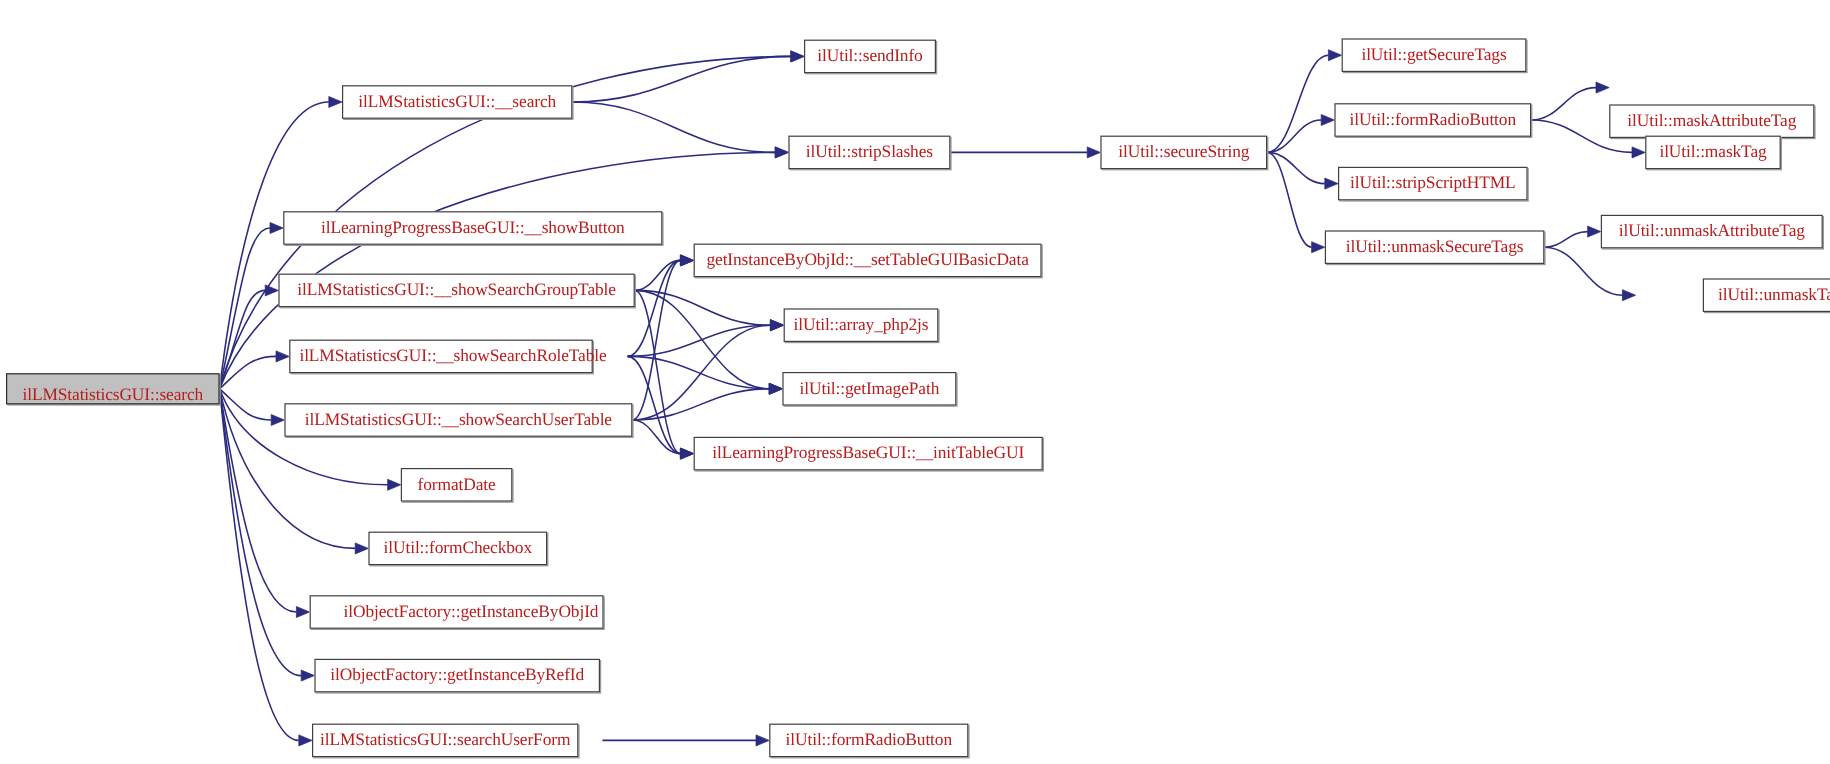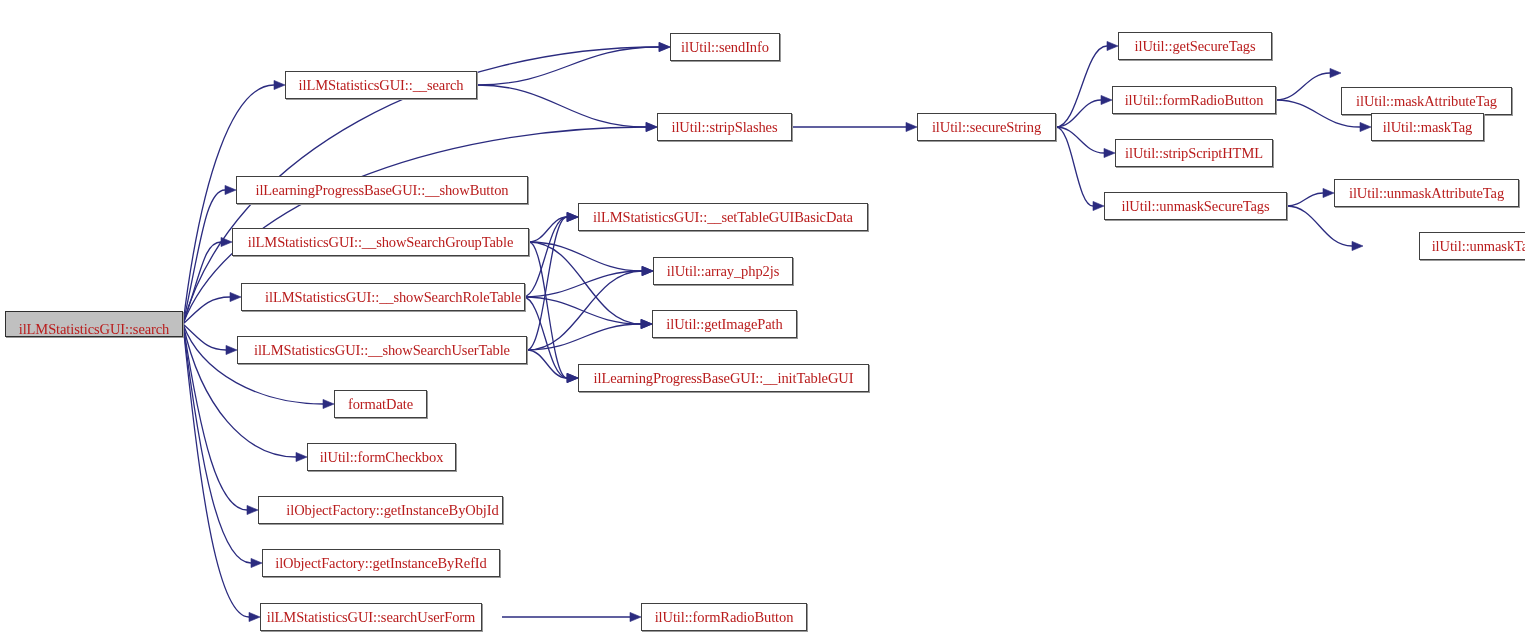--- a/index.html
+++ b/index.html
@@ -172,36 +172,36 @@
       </div>
       <div class="node-box" style="left: 1371px; top: 113px; width: 113px; height: 28px;">
         <span class="node-label">ilUtil::maskTag</span>
       </div>
       <div class="node-box" style="left: 1334px; top: 179px; width: 185px; height: 28px;">
         <span class="node-label">ilUtil::unmaskAttributeTag</span>
       </div>
       <div class="node-box" style="left: 1419px; top: 232px; width: 129px; height: 28px;">
         <span class="node-label">ilUtil::unmaskTag</span>
       </div>
-      <div class="node-box" style="left: 236px; top: 176px; width: 292px; height: 28px;">
+      <div class="node-box" style="left: 236px; top: 176px; width: 316px; height: 28px;">
         <span class="node-label">ilLearningProgressBaseGUI::__showButton</span>
       </div>
       <div class="node-box" style="left: 232px; top: 228px; width: 297px; height: 28px;">
         <span class="node-label">ilLMStatisticsGUI::__showSearchGroupTable</span>
       </div>
-      <div class="node-box" style="left: 241px; top: 283px; width: 284px; height: 28px; padding-left: 20px;">
+      <div class="node-box" style="left: 241px; top: 283px; width: 253px; height: 28px; padding-left: 20px;">
         <span class="node-label">ilLMStatisticsGUI::__showSearchRoleTable</span>
       </div>
       <div class="node-box" style="left: 237px; top: 336px; width: 290px; height: 28px;">
         <span class="node-label">ilLMStatisticsGUI::__showSearchUserTable</span>
       </div>
       <div class="node-box" style="left: 578px; top: 203px; width: 290px; height: 28px;">
-        <span class="node-label">ilLMStatisticsGUI::__setTableGUIBasicData</span>
-      </div>
-      <div class="node-box" style="left: 653px; top: 257px; width: 140px; height: 28px;">
+        <span class="node-label">getInstanceByObjId::__setTableGUIBasicData</span>
+      </div>
+      <div class="node-box" style="left: 653px; top: 257px; width: 129px; height: 28px;">
         <span class="node-label">ilUtil::array_php2js</span>
       </div>
       <div class="node-box" style="left: 652px; top: 310px; width: 145px; height: 28px; text-align: center;">
         <span class="node-label">ilUtil::getImagePath</span>
       </div>
       <div class="node-box" style="left: 578px; top: 364px; width: 291px; height: 28px;">
         <span class="node-label">ilLearningProgressBaseGUI::__initTableGUI</span>
       </div>
       <div class="node-box" style="left: 334px; top: 390px; width: 93px; height: 28px;">
         <span class="node-label">formatDate</span>

